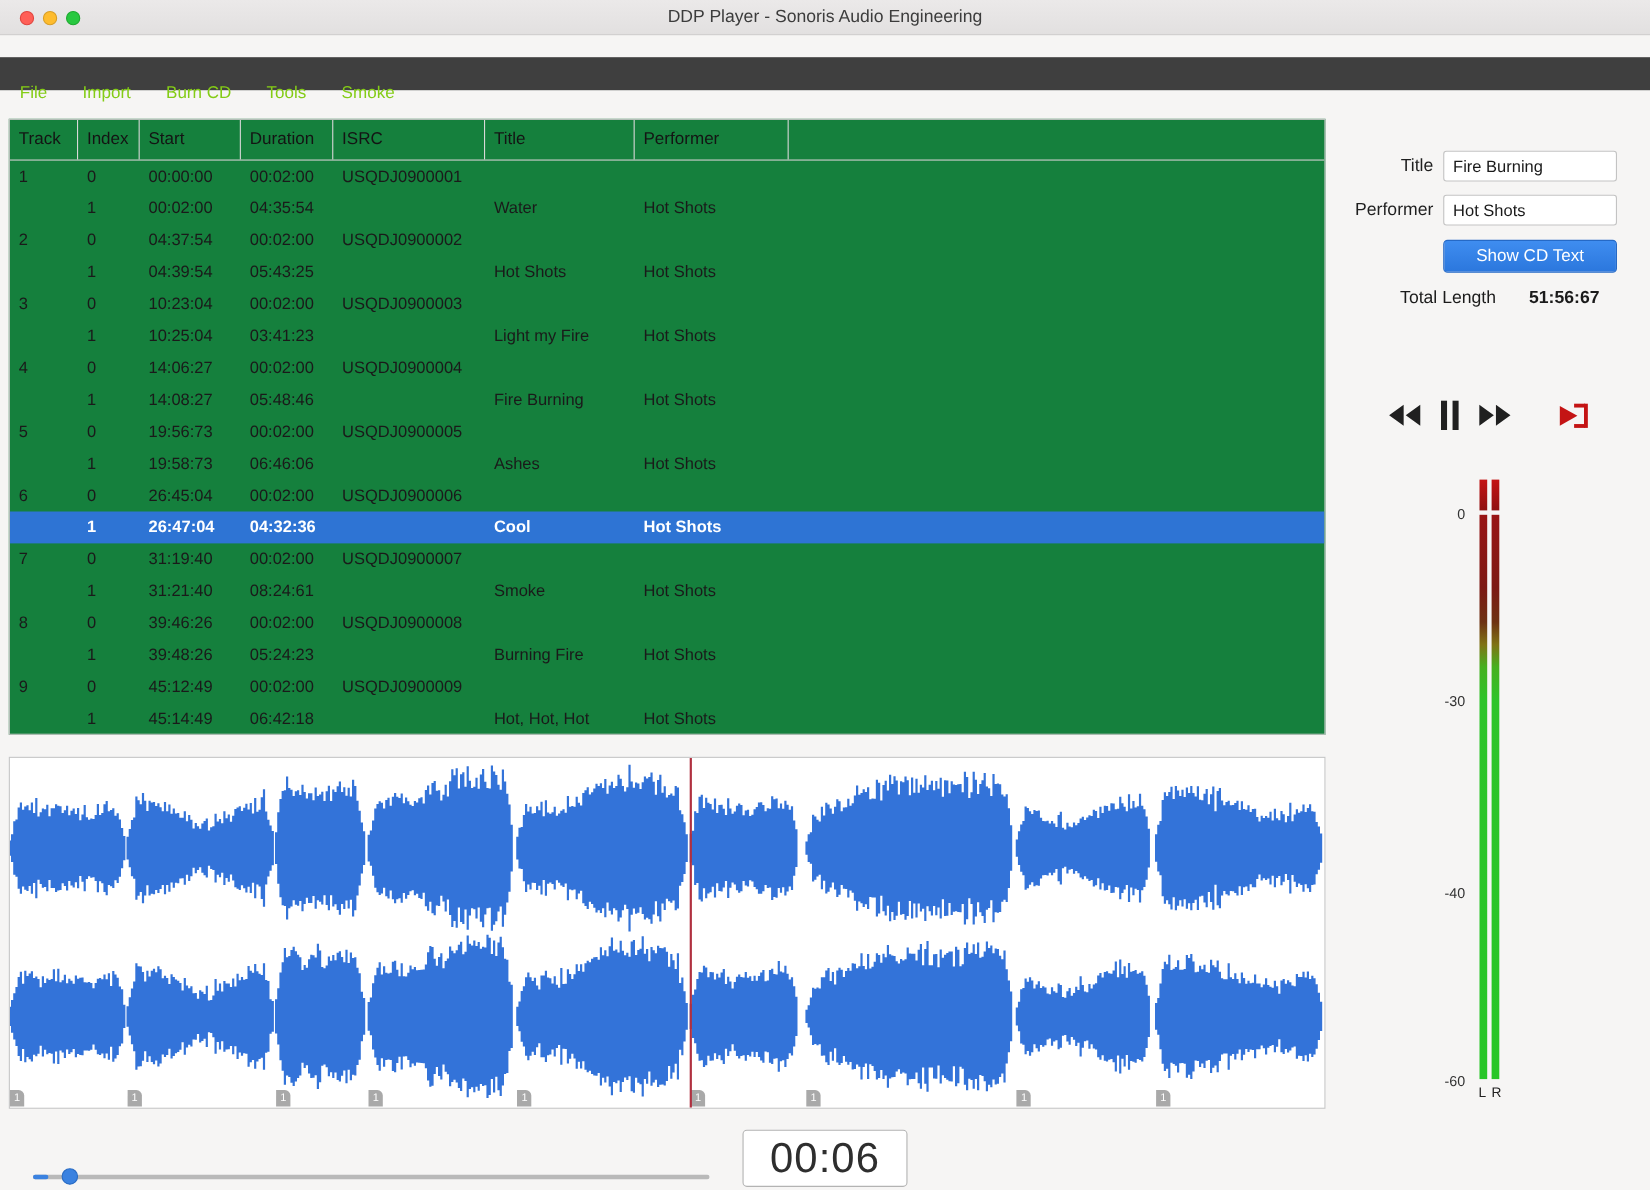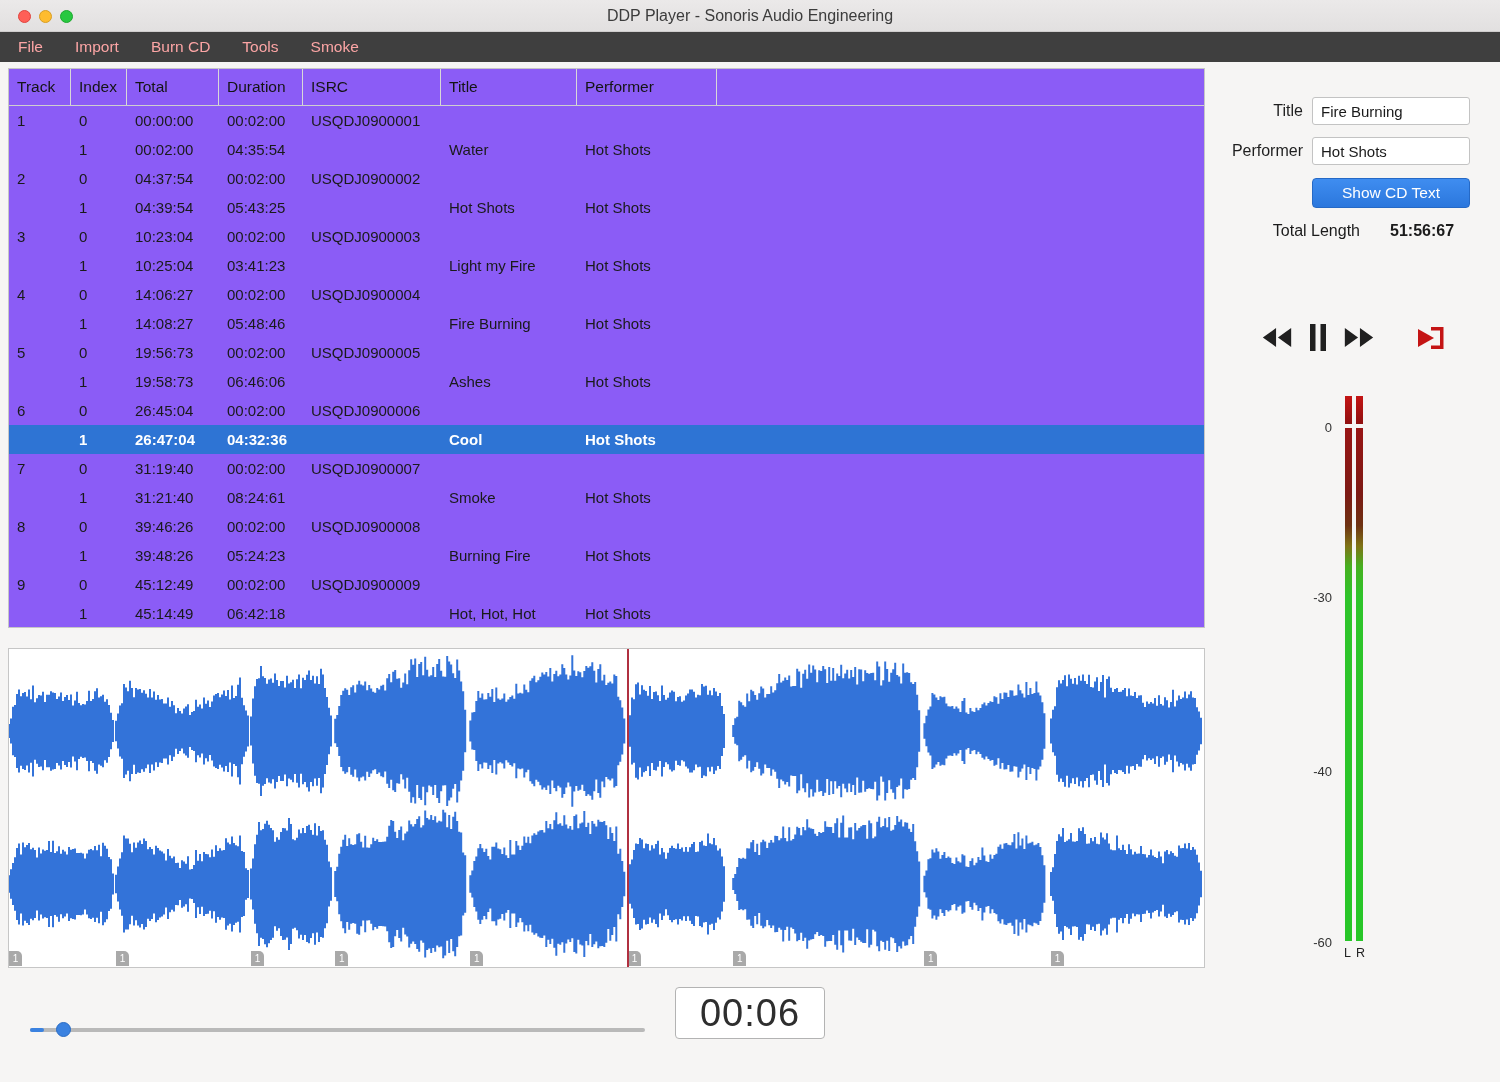--- a/index.html
+++ b/index.html
@@ -3,46 +3,46 @@
 <meta charset="utf-8">
 <style>
   * { box-sizing: border-box; margin: 0; padding: 0; }
   html,body { width:1500px; height:1082px; overflow:hidden; }
   body {
     font-family: "Liberation Sans", sans-serif;
     background:#f6f5f4;
     cursor: default;
     -webkit-font-smoothing: antialiased;
   }
-  .window { width:1500px; height:1082px; display:flex; flex-direction:column; background:#f6f5f4; }
+  .window { width:1500px; height:1082px; display:flex; flex-direction:column; background:#f6f5f4;gap:20px; }
 
   
   .titlebar {
     height:32px; flex:0 0 32px; background:linear-gradient(#ebe9e9,#e2e0e0);
     border-bottom:1px solid #cfcdcd; position:relative;
     display:flex; align-items:center; justify-content:center;
   }
   .traffic { position:absolute; left:18px; top:0; height:32px; display:flex; align-items:center; gap:8px; }
   .light { width:13px; height:13px; border-radius:50%; }
   .light.red { background:#ff5f57; border:1px solid #e0443e; }
   .light.yellow { background:#febc2e; border:1px solid #d89e24; }
   .light.green { background:#28c840; border:1px solid #1da92f; }
   .win-title { font-size:16px; color:#3c3c3c; font-weight:500; }
 
   
   .menubar { height:30px; flex:0 0 30px; background:#3f3f3f; display:flex; align-items:stretch; padding-left:2px; }
-  .menu-item { padding:0 16px; line-height:30px; font-size:15.5px; color:#fca5a5; }
+  .menu-item { padding:18px 16px; line-height:30px; font-size:15.5px; color:#84cc16; }
 
   
   .content { position:relative; flex:1 1 auto; }
 
   
   .track-table {
     position:absolute; left:8px; top:6px; width:1197px; height:560px;
-    background:#8b5cf6; border:1px solid #c6c6c6; overflow:hidden;
+    background:#15803d; border:1px solid #c6c6c6; overflow:hidden;
   }
   .thead, .trow { display:grid; grid-template-columns:62px 56px 92px 84px 138px 136px 140px 1fr; }
   .thead { height:37px; border-bottom:1px solid #cfcfcf; }
   .hcell { line-height:36px; padding-left:8px; font-size:15.5px; color:#141414; border-right:1px solid #d8d8d8; white-space:nowrap; overflow:hidden; }
   .hcell.hfill { border-right:none; }
   .trow { height:29px; }
   .tcell { line-height:29px; padding-left:8px; font-size:15px; color:#1a1a1a; white-space:nowrap; overflow:hidden; }
   .trow.selected { background:#2e74d4; }
   .trow.selected .tcell { color:#ffffff; font-weight:bold; }
 
@@ -138,21 +138,21 @@
     <span class="menu-item">Tools</span>
     <span class="menu-item">Smoke</span>
   </div>
 
   <div class="content">
 
     <div class="track-table">
       <div class="thead">
         <div class="hcell">Track</div>
         <div class="hcell">Index</div>
-        <div class="hcell">Total</div>
+        <div class="hcell">Start</div>
         <div class="hcell">Duration</div>
         <div class="hcell">ISRC</div>
         <div class="hcell">Title</div>
         <div class="hcell">Performer</div>
         <div class="hcell hfill"></div>
       </div>
       <div>
           <div class="trow">
     <div class="tcell">1</div>
     <div class="tcell">0</div>

